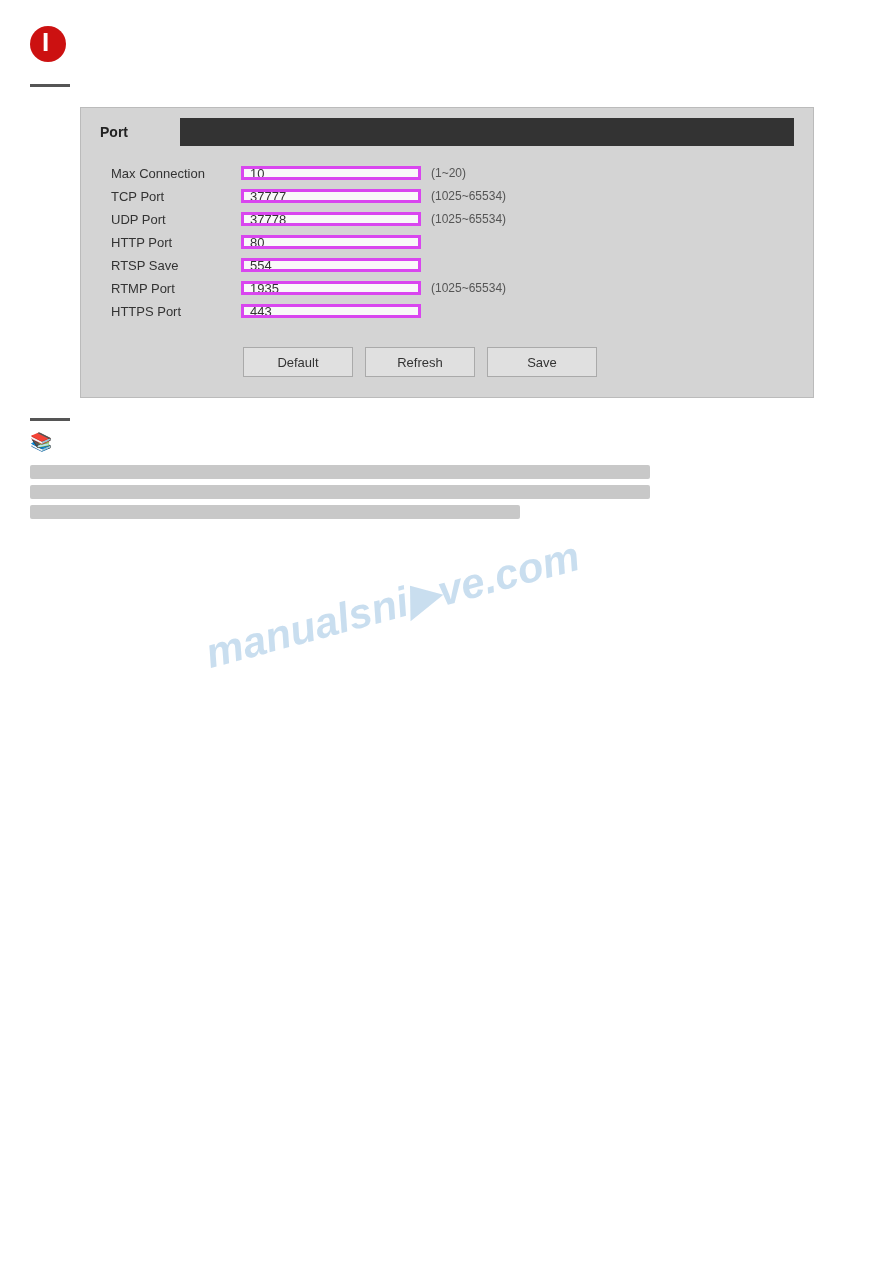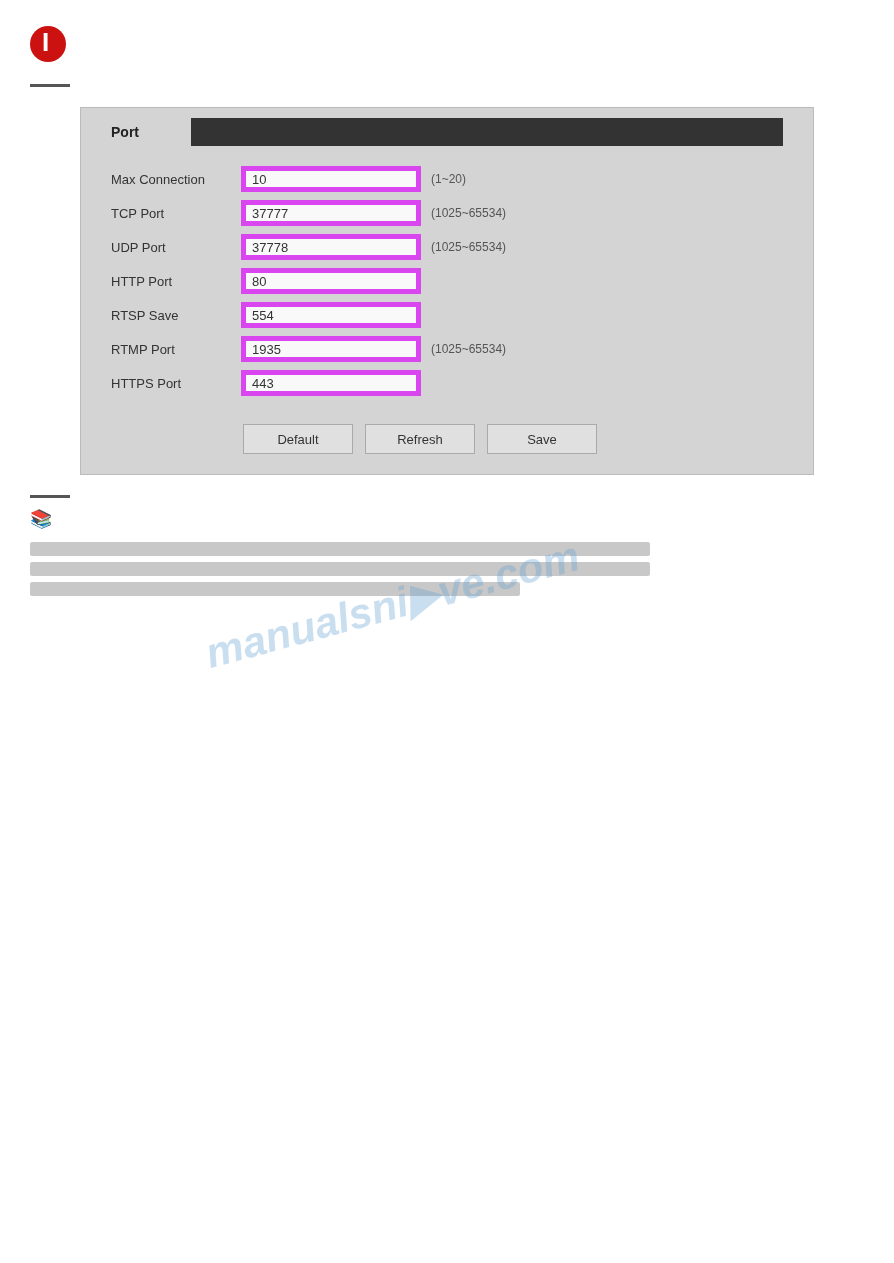--- a/index.html
+++ b/index.html
@@ -51,54 +51,53 @@
     .port-panel {
       background: #d4d4d4;
       border: 1px solid #bbb;
       margin: 10px 80px 20px 80px;
       padding: 0 0 20px 0;
     }
     .port-header {
       display: flex;
       align-items: center;
       background: #d4d4d4;
-      padding: 10px 30px;
+      padding: 10px 19px;
     }
     .port-header-title {
       font-size: 14px;
       font-weight: bold;
       color: #222;
       background: #d4d4d4;
       padding-right: 10px;
       min-width: 80px;
     }
     .port-header-bar {
       flex: 1;
       height: 28px;
       background: #333;
     }
 
     .port-fields {
       padding: 10px 30px;
     }
     .field-row {
       display: flex;
-      align-items: center;
       margin-bottom: 8px;
     }
     .field-label {
       width: 130px;
       font-size: 13px;
       color: #333;
       text-align: left;
     }
     .field-input {
       width: 180px;
-      height: 26px;
-      border: 5px solid #d946ef;
+      height: 14px;
+      border: 3px solid #d946ef;
       background: #f9f9f9;
       padding: 2px 6px;
       font-size: 13px;
       color: #333;
     }
     .field-hint {
       margin-left: 10px;
       color: #555;
       font-size: 12px;
     }

